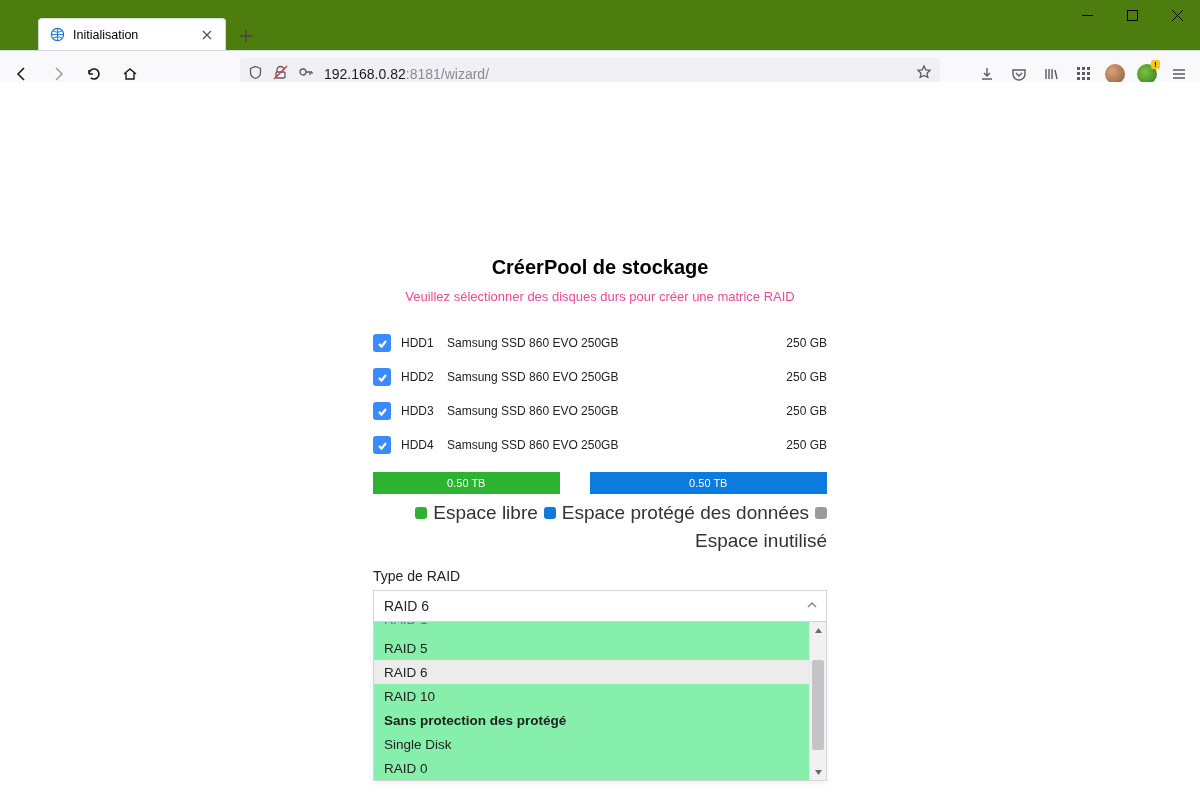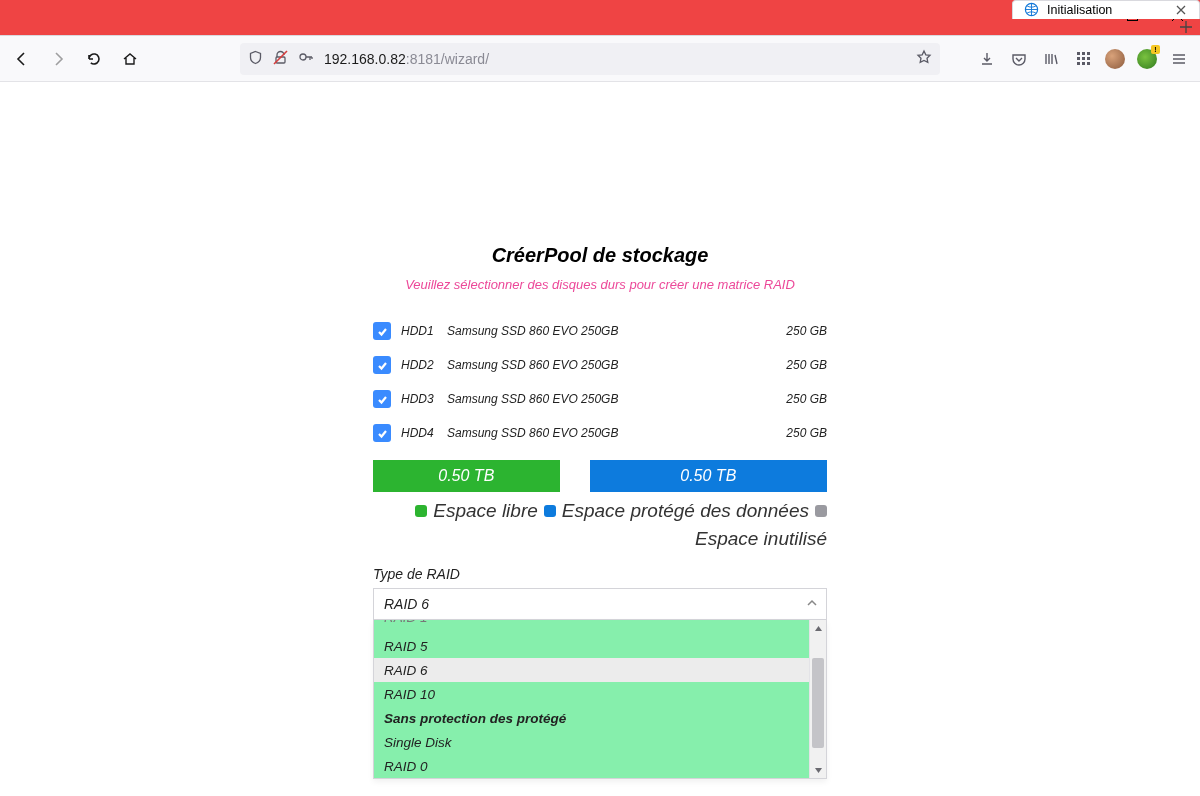--- a/index.html
+++ b/index.html
@@ -7,53 +7,53 @@
 
   
   .window-controls {
     position: absolute; top: 0; right: 0; height: 30px;
     display: flex; align-items: center;
   }
   .window-controls .wc { width: 45px; height: 30px; display:flex; align-items:center; justify-content:center; }
   .window-controls svg { stroke:#000; stroke-width:1; fill:none; }
 
   
-  .tab-strip { height: 36px; background:#ef4444; display:flex; align-items:flex-end; padding-left:38px; border-bottom:1px solid #d9d9de;flex-direction:column; }
+  .tab-strip { height: 51px; background:#4d7c0f; display:flex; align-items:flex-end; padding-left:38px; border-bottom:1px solid #d9d9de; }
   .tab { height: 32px; min-width: 188px; background:#fff; border:1px solid #d9d9de; border-bottom:none; border-radius:4px 4px 0 0;
          display:flex; align-items:center; padding:0 10px; font-size:12.5px; gap:8px; position:relative; }
   .tab .favicon { width:16px; height:16px; display:flex; align-items:center; justify-content:center; }
   .tab .close { margin-left:auto; width:16px; height:16px; display:flex; align-items:center; justify-content:center; color:#555; }
   .newtab { width:28px; height:28px; display:flex; align-items:center; justify-content:center; margin-left:6px; color:#444; }
 
   
   .toolbar { height:46px; background:#f9f9fb; border-bottom:1px solid #e3e3e7; display:flex; align-items:center; padding:0 6px; gap:4px; }
   .tb-btn { width:32px; height:32px; display:flex; align-items:center; justify-content:center; border-radius:4px; color:#5b5b66; }
   .urlbar { flex:0 0 700px; height:32px; margin-left:6px; background:#f0f0f4; border-radius:4px;
             display:flex; align-items:center; padding:0 8px; gap:10px; color:#5b5b66; font-size:14px;text-align:right; }
   .urlbar .url-text { color:#1b1b1b; }
   .urlbar .url-text .dim { color:#8a8a94; }
   .urlbar .star { margin-left:auto; }
   .tb-right { margin-left:auto; display:flex; align-items:center; gap:2px; }
   .tb-right .tb-btn { width:30px; }
   .ext-badge { width:20px; height:20px; border-radius:50%; }
 
   
   .page { position:absolute; top:82px; left:0; right:0; bottom:0; overflow:hidden; background:#fff; }
-  .wizard { width:454px; margin:0 auto; padding-top:162px;font-style:italic; }
+  .wizard { width:454px; margin:12px auto; padding-top:162px; }
   .title { font-weight:700; font-size:20px; text-align:center; }
   .subtitle { font-size:13px; text-align:center; color:#ec4899; margin-top:10px; margin-bottom:22px; }
 
   .disk-row { display:flex; align-items:center; height:34px; font-size:12px; color:#222; }
   .disk-row .chk { width:18px; height:18px; border-radius:3px; background:#3a8bff; display:flex; align-items:center; justify-content:center; margin-right:10px; flex:none; }
   .disk-row .chk svg { stroke:#fff; stroke-width:2.2; fill:none; }
   .disk-row .slot { width:46px; flex:none; }
   .disk-row .model { flex:1; }
   .disk-row .size { width:70px; text-align:right; flex:none; }
 
-  .capacity { display:flex; height:32px; margin-top:10px; font-size:16px; color:#fff;gap:30px; }
+  .capacity { display:flex; height:22px; margin-top:10px; font-size:11px; color:#fff;gap:30px; }
   .cap-seg { display:flex; align-items:center; justify-content:center; }
   .cap-free { background:#2cb430; }
   .cap-prot { background:#0d7bdd; }
 
   .legend { display:flex; justify-content:flex-end; gap:6px; align-items:center; font-size:19px; color:#333; margin-top:8px; flex-wrap:wrap; }
   .legend .sw { width:12px; height:12px; border-radius:3px; display:inline-block; }
 
   .field-label { font-size:14px; color:#222; margin-top:16px; margin-bottom:6px; }
   .select-box { height:32px; border:1px solid #d4d4d9; display:flex; align-items:center; padding:0 10px; font-size:14px; color:#222; position:relative; }
   .select-box .chev { position:absolute; right:8px; top:50%; transform:translateY(-50%); color:#888; }

